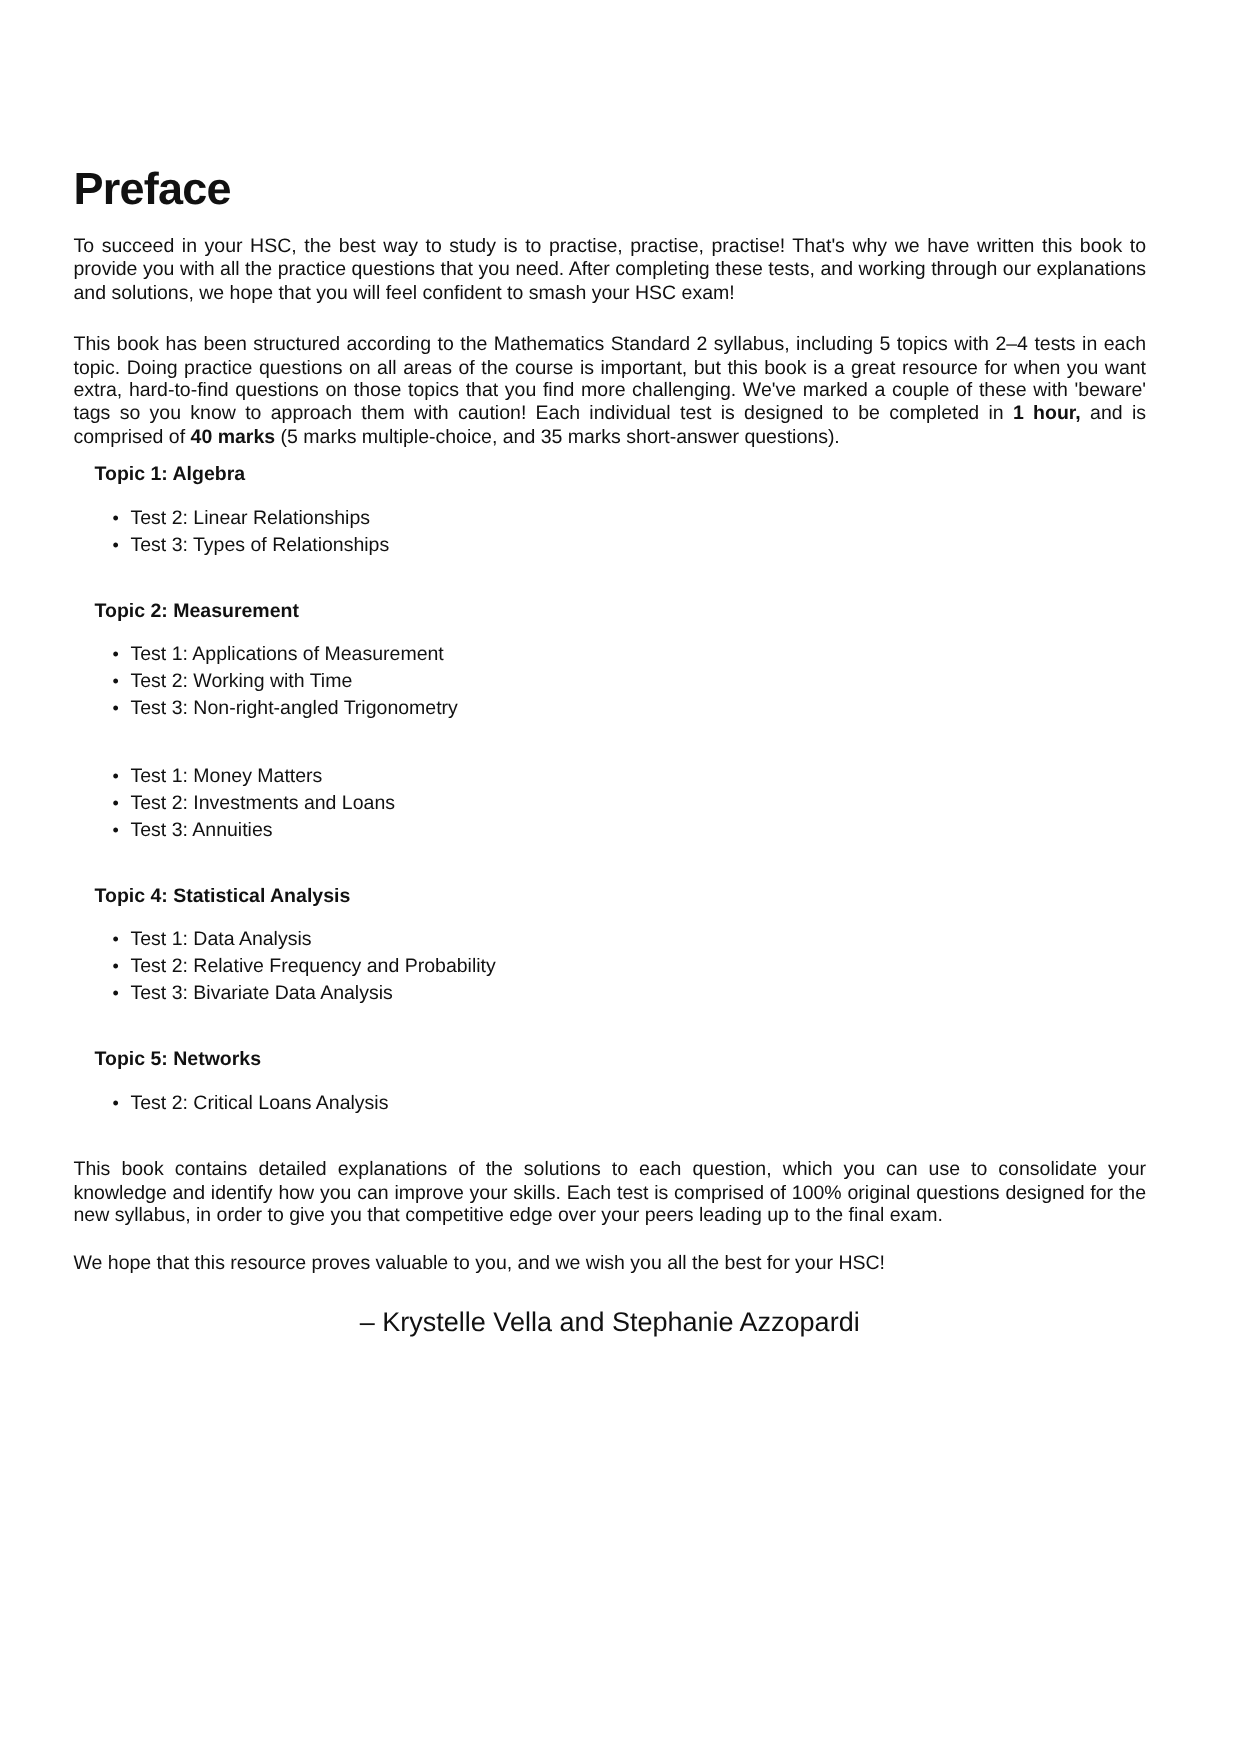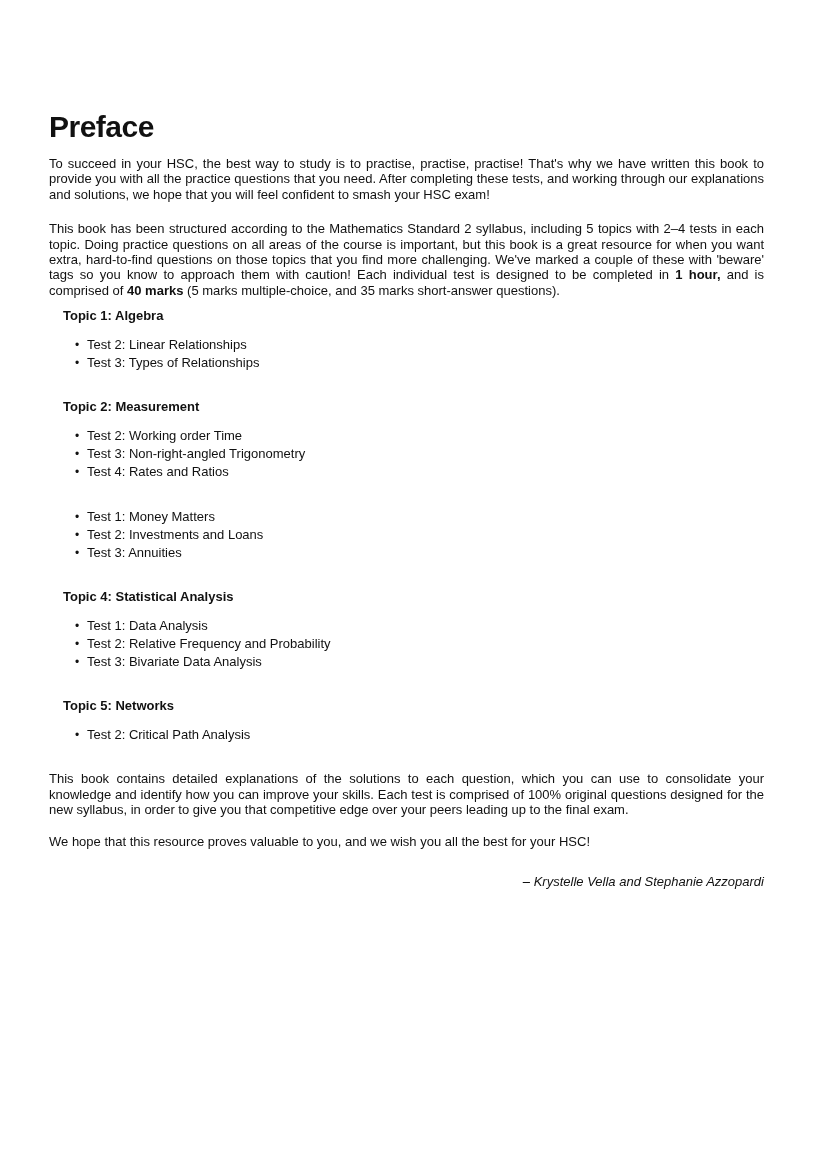--- a/index.html
+++ b/index.html
@@ -53,24 +53,23 @@
     line-height: 18px;
   }
   ul.test-list li::before {
     content: "\2022";
     position: absolute;
     left: -12px;
     top: 0;
     font-size: 12px;
   }
   p.signature {
-    text-align: right;
-    font-size: 13px;
+    text-align: center;
+    font-size: 18px;
     line-height: 15.4px;
-    font-style: italic;
   }
 </style>
 </head>
 <body>
 
 <div class="page">
 
   <h1 class="title">Preface</h1>
 
   <p class="j mb19">To succeed in your HSC, the best way to study is to practise, practise, practise! That's why we have written this book to provide you with all the practice questions that you need. After completing these tests, and working through our explanations and solutions, we hope that you will feel confident to smash your HSC exam!</p>
@@ -81,23 +80,23 @@
     <h2 class="topic-heading">Topic 1: Algebra</h2>
     <ul class="test-list">
       <li>Test 2: Linear Relationships</li>
       <li>Test 3: Types of Relationships</li>
     </ul>
   </section>
 
   <section>
     <h2 class="topic-heading">Topic 2: Measurement</h2>
     <ul class="test-list">
-      <li>Test 2: Working order Time</li>
+      <li>Test 1: Applications of Measurement</li>
+      <li>Test 2: Working with Time</li>
       <li>Test 3: Non-right-angled Trigonometry</li>
-      <li>Test 4: Rates and Ratios</li>
     </ul>
   </section>
 
   <section>
     <ul class="test-list">
       <li>Test 1: Money Matters</li>
       <li>Test 2: Investments and Loans</li>
       <li>Test 3: Annuities</li>
     </ul>
   </section>
@@ -107,21 +106,21 @@
     <ul class="test-list">
       <li>Test 1: Data Analysis</li>
       <li>Test 2: Relative Frequency and Probability</li>
       <li>Test 3: Bivariate Data Analysis</li>
     </ul>
   </section>
 
   <section>
     <h2 class="topic-heading">Topic 5: Networks</h2>
     <ul class="test-list">
-      <li>Test 2: Critical Path Analysis</li>
+      <li>Test 2: Critical Loans Analysis</li>
     </ul>
   </section>
 
   <p class="j mb17">This book contains detailed explanations of the solutions to each question, which you can use to consolidate your knowledge and identify how you can improve your skills. Each test is comprised of 100% original questions designed for the new syllabus, in order to give you that competitive edge over your peers leading up to the final exam.</p>
 
   <p class="mb36">We hope that this resource proves valuable to you, and we wish you all the best for your HSC!</p>
 
   <p class="signature">– Krystelle Vella and Stephanie Azzopardi</p>
 
 </div>

